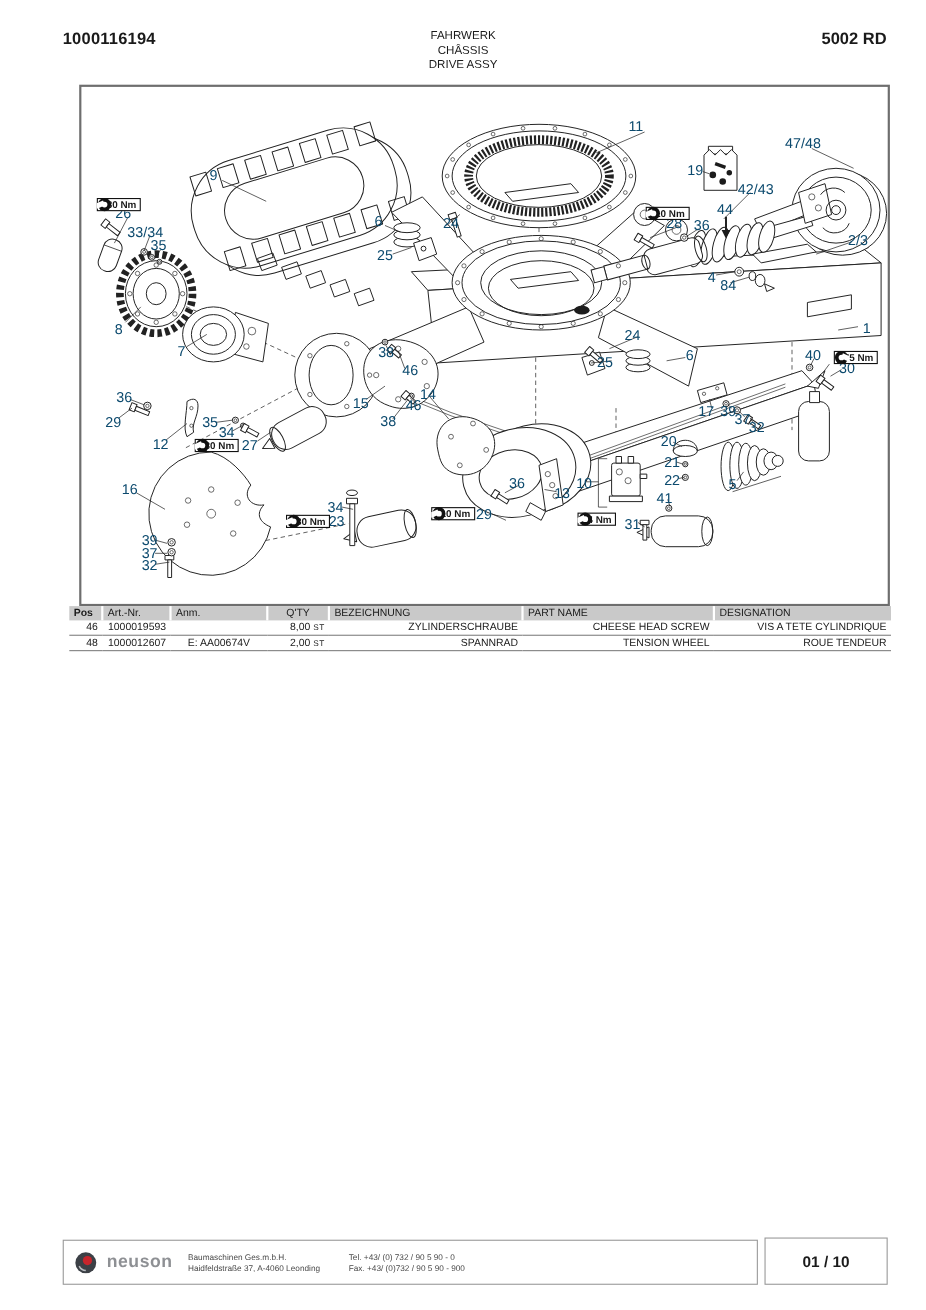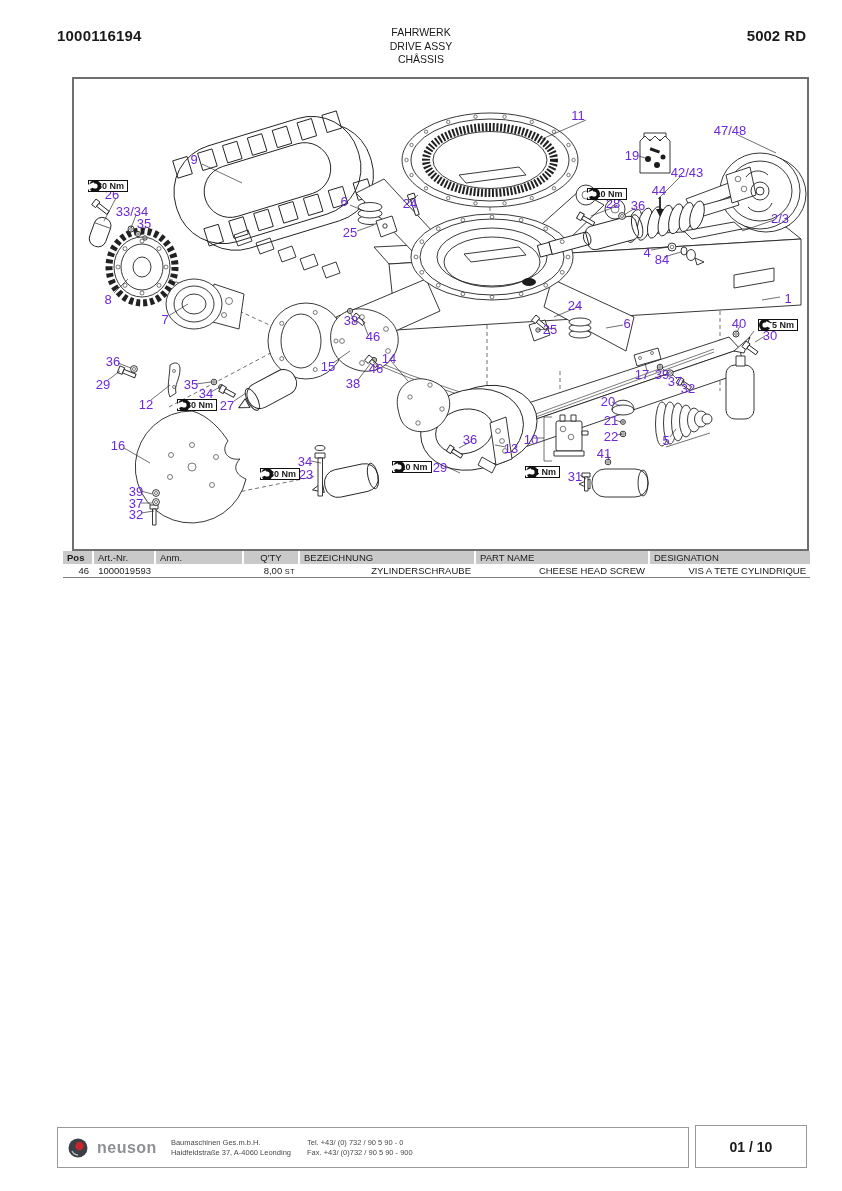--- a/index.html
+++ b/index.html
@@ -5,21 +5,21 @@
   html,body{margin:0;padding:0;background:#e8e8e8;}
   .page{position:relative;width:842px;height:1191px;background:#fff;margin:0 auto;
         font-family:"Liberation Sans",sans-serif;color:#1a1a1a;overflow:hidden;}
   
   .hdr-doc{position:absolute;left:57px;top:27px;font-size:15px;font-weight:bold;letter-spacing:.2px;}
   .hdr-title{position:absolute;left:0;top:26px;width:842px;text-align:center;font-size:10.5px;line-height:13.5px;}
   .hdr-code{position:absolute;right:36px;top:27px;font-size:15px;font-weight:bold;}
   
   .draw-box{position:absolute;left:72px;top:77px;width:733px;height:470px;border:2px solid #6e6e6e;background:#fff;}
   .draw-box svg{position:absolute;left:0;top:0;}
-  .co{position:absolute;transform:translate(-50%,-50%);font-size:13px;color:#6d28d9;white-space:nowrap;}
+  .co{position:absolute;transform:translate(-50%,-50%);font-size:13px;color:#0c4a6e;white-space:nowrap;}
   .tq{position:absolute;display:flex;align-items:center;gap:1px;height:14px;}
   .tq .box{border:1.3px solid #111;font-weight:bold;font-size:9px;line-height:10px;padding:0 3px;background:#fff;white-space:nowrap;}
   .tq svg{display:block;}
   
   svg .f{fill:#fff;stroke:#222;stroke-width:.9;stroke-linejoin:round;}
   svg .n{fill:none;stroke:#222;stroke-width:.9;stroke-linejoin:round;}
   svg .d{fill:none;stroke:#333;stroke-width:.7;stroke-dasharray:4 3;}
   svg .l{stroke:#222;stroke-width:.65;}
   svg .dk{fill:#1c1c1c;stroke:none;}
   svg .teeth{fill:none;stroke:#222;stroke-width:8;stroke-dasharray:2 1.7;}
@@ -35,35 +35,35 @@
   .parts-table td.pos{text-align:right;}
   .parts-table td.anm{text-align:center;}
   .parts-table td.qty{text-align:right;}
   .parts-table td.qty .unit{font-size:7.5px;letter-spacing:.3px;}
   
   .foot-box{position:absolute;left:57px;top:1127px;width:630px;height:39px;border:1px solid #999;
             display:flex;align-items:center;}
   .foot-logo{margin-left:10px;display:flex;align-items:center;}
   .brand{margin-left:9px;font-size:16px;font-weight:bold;color:#8e9094;letter-spacing:.5px;}
   .addr{margin-left:14px;font-size:7.5px;line-height:10px;color:#4a4a4a;}
-  .telfax{margin-left:16px;font-size:7.5px;line-height:10px;color:#4a4a4a;}
+  .telfax{margin-left:26px;font-size:7.5px;line-height:10px;color:#4a4a4a;}
   .page-box{position:absolute;left:695px;top:1125px;width:110px;height:41px;border:1px solid #999;
             display:flex;align-items:center;justify-content:center;font-size:14px;font-weight:bold;}
 </style>
 </head>
 <body>
 
 <div class="page">
 
   <div>
     <div class="hdr-doc">1000116194</div>
     <div class="hdr-title">
       <div>FAHRWERK</div>
+      <div>CHÂSSIS</div>
       <div>DRIVE ASSY</div>
-      <div>CHÂSSIS</div>
     </div>
     <div class="hdr-code">5002 RD</div>
   </div>
 
   <div class="draw-box">
     <svg id="diagram" width="733" height="470" viewBox="0 0 733 470" xmlns="http://www.w3.org/2000/svg">
       <g id="dashes">
           <line x1="70" y1="188" x2="230" y2="262" class="d"></line>
           <line x1="416" y1="100" x2="416" y2="174" class="d"></line>
           <line x1="413" y1="218" x2="413" y2="376" class="d"></line>
@@ -691,20 +691,29 @@
     <tbody id="table-body">
         <tr>
           <td class="pos">46</td>
           <td class="art">1000019593</td>
           <td class="anm"></td>
           <td class="qty"><span>8,00&nbsp;</span><span class="unit">ST</span></td>
           <td class="bez">ZYLINDERSCHRAUBE</td>
           <td class="part">CHEESE HEAD SCREW</td>
           <td class="desig">VIS A TETE CYLINDRIQUE</td>
         </tr>
+        <tr>
+          <td class="pos">48</td>
+          <td class="art">1000012607</td>
+          <td class="anm">E: AA00674V</td>
+          <td class="qty"><span>2,00&nbsp;</span><span class="unit">ST</span></td>
+          <td class="bez">SPANNRAD</td>
+          <td class="part">TENSION WHEEL</td>
+          <td class="desig">ROUE TENDEUR</td>
+        </tr>
       </tbody>
   </table>
 
   <div class="foot-box">
     <span class="foot-logo">
       <svg width="20" height="20" viewBox="0 0 20 20">
         <circle cx="10" cy="10" r="9.5" fill="#3c4046"></circle>
         <circle cx="11.5" cy="8" r="4.2" fill="#c8252c"></circle>
         <path d="M4,13 A7,7 0 0 0 10,17" stroke="#b9bcc0" stroke-width="1.4" fill="none"></path>
       </svg>

